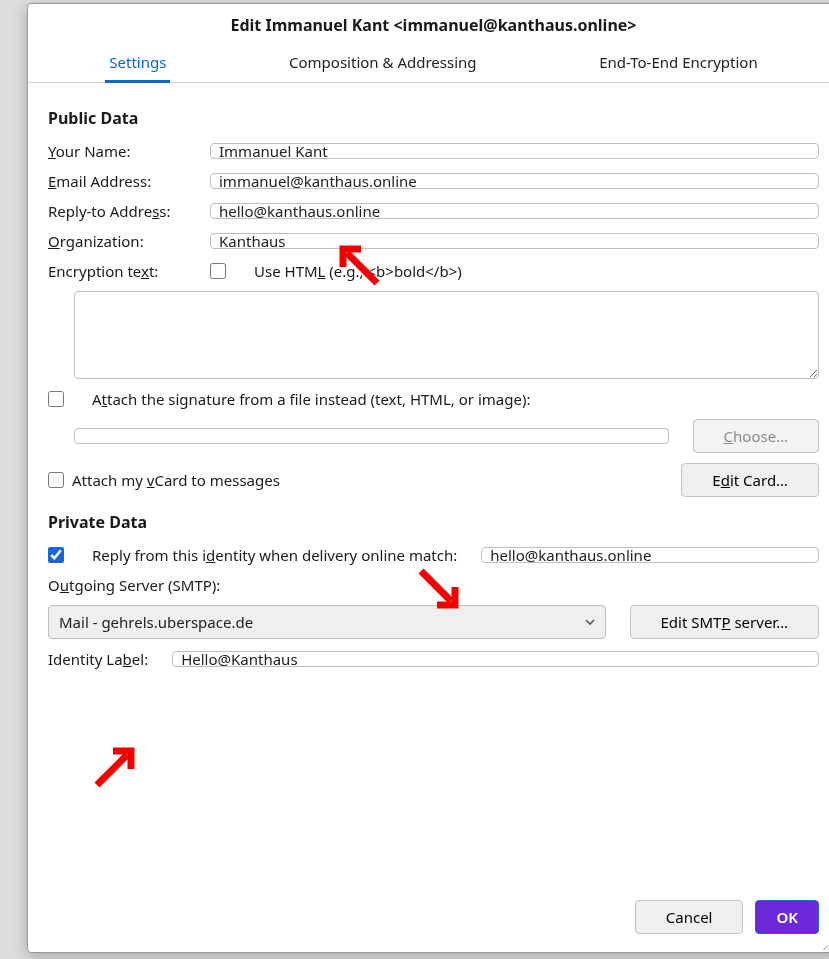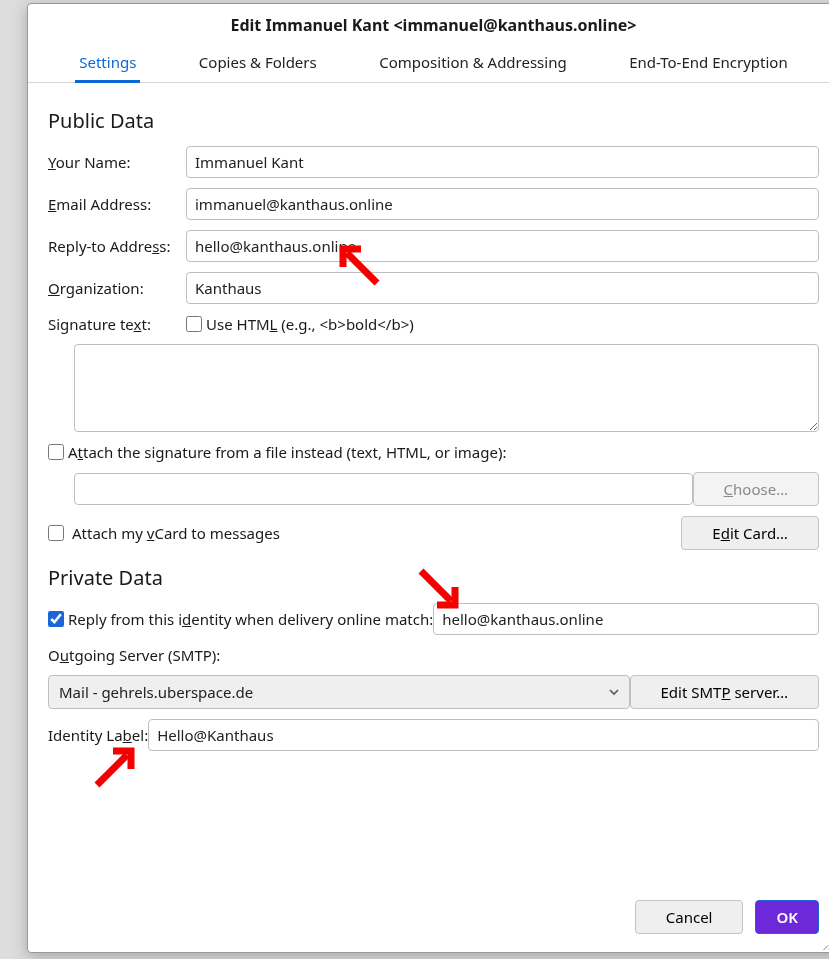--- a/index.html
+++ b/index.html
@@ -50,44 +50,44 @@
     left: 0; right: 0; bottom: -1px;
     height: 3px;
     background: #0b69d3;
   }
   .content {
     padding: 18px 20px 0 20px;
     flex: 1 1 auto;
     overflow: auto;
   }
   h2.section {
-    font-size: 20px;
-    font-weight: 400;
+    font-size: 16px;
+    font-weight: 700;
     margin: 14px 0 12px;
   }
   h2.section:first-child { margin-top: 6px; }
   .row {
     display: flex;
     align-items: center;
-    gap: 0;
+    gap: 24px;
     margin-bottom: 10px;
   }
   .row label.field-label {
     width: 138px;
     flex: 0 0 138px;
   }
   input[type=text], textarea, select {
     font: inherit;
     padding: 5px 8px;
     border: 1px solid #bfbfbf;
     border-radius: 4px;
     background: #fff;
     color: #222;
   }
-  input[type=text] { height: 32px; }
+  input[type=text] { height: 16px; }
   input[type=text].grow, select.grow, textarea.grow { flex: 1 1 auto; }
   textarea {
     resize: both;
     height: 88px;
     width: 100%;
   }
   .indent-sig { margin-left: 26px; }
   input[type=checkbox] {
     width: 16px; height: 16px;
     accent-color: #1a66d6;
@@ -156,21 +156,20 @@
 </style>
 </head>
 <body>
 
 <div class="dialog">
 
   <div class="dlg-title">Edit Immanuel Kant &lt;immanuel@kanthaus.online&gt;</div>
 
   <div class="tabs">
     <div class="tab active">Settings</div>
-    <div class="tab">Copies &amp; Folders</div>
     <div class="tab">Composition &amp; Addressing</div>
     <div class="tab">End-To-End Encryption</div>
   </div>
 
   <div class="content">
 
     <h2 class="section">Public Data</h2>
 
     <div class="row">
       <label class="field-label"><u>Y</u><span>our Name:</span></label>
@@ -186,21 +185,21 @@
       <label class="field-label"><span>Reply-to Addre</span><u>s</u><span>s:</span></label>
       <input type="text" class="grow" value="hello@kanthaus.online" style="">
     </div>
 
     <div class="row">
       <label class="field-label"><u>O</u><span>rganization:</span></label>
       <input type="text" class="grow" value="Kanthaus" style="">
     </div>
 
     <div class="row">
-      <label class="field-label"><span>Signature te</span><u>x</u><span>t:</span></label>
+      <label class="field-label"><span>Encryption te</span><u>x</u><span>t:</span></label>
       <input type="checkbox" style="">
       <label><span>Use HTM</span><u>L</u><span> (e.g., &lt;b&gt;bold&lt;/b&gt;)</span></label>
     </div>
 
     <div class="row indent-sig">
       <textarea class="grow" style=""></textarea>
     </div>
 
     <div class="row" style="margin-top:6px;">
       <input type="checkbox" style="">

